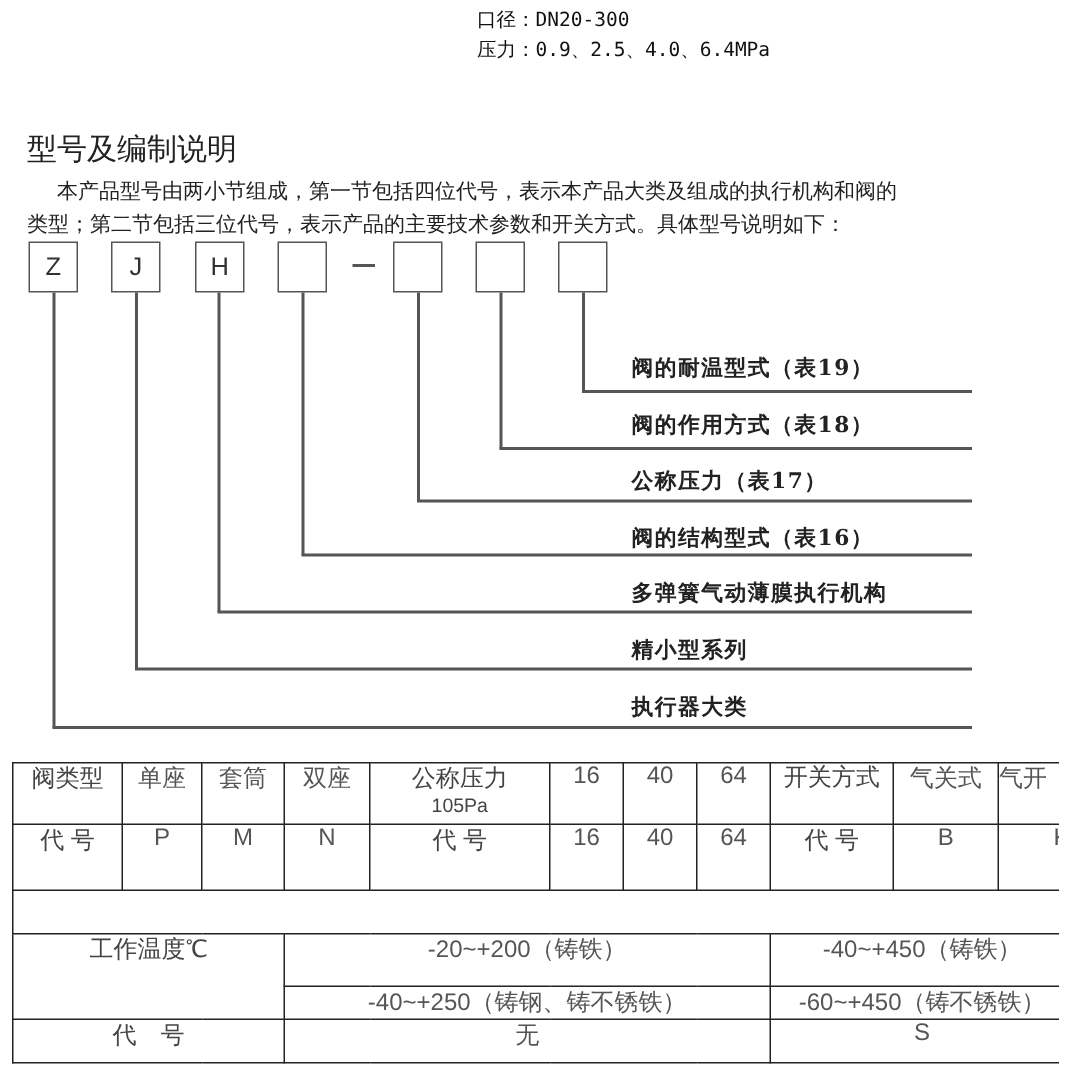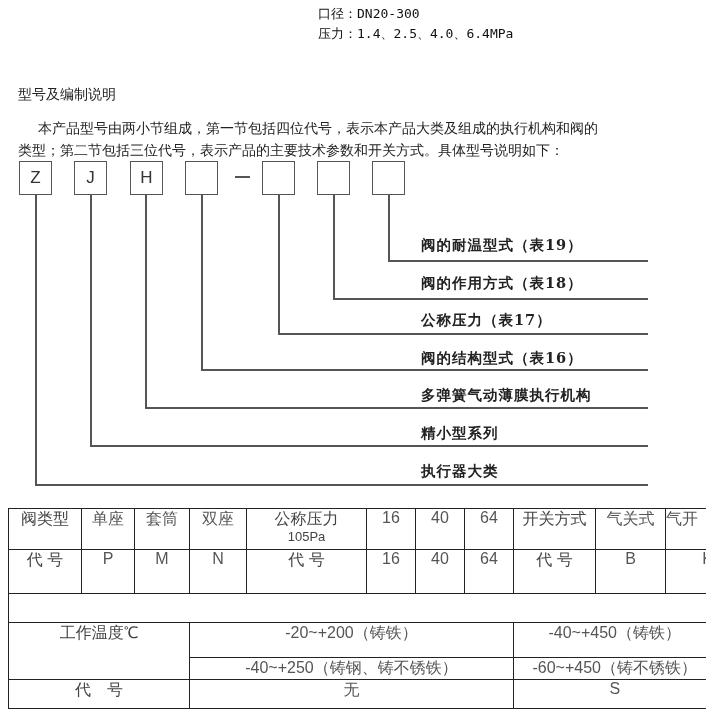--- a/index.html
+++ b/index.html
@@ -1,19 +1,19 @@
 <!DOCTYPE html>
 <html><head>
 <meta charset="utf-8">
 <style>
   html, body { margin: 0; padding: 0; background: #ffffff; }
   body { width: 725px; height: 712px; position: relative; overflow: hidden; color: #222; font-family: "DejaVu Sans", sans-serif; }
   .specs { position: absolute; left: 318px; top: 4px; font-family: "DejaVu Sans Mono", monospace; font-size: 13px; line-height: 20px; color: #111; }
   .specs div { white-space: nowrap; }
-  .heading { position: absolute; left: 18px; top: 86px; font-size: 14px; color: #222; }
+  .heading { position: absolute; left: 18px; top: 86px; font-size: 20px; color: #222; }
   .para { position: absolute; left: 18px; top: 117px; width: 640px; font-size: 14px; line-height: 22px; color: #222; }
   .para .l1 { padding-left: 20px; white-space: nowrap; }
   .para .l2 { white-space: nowrap; }
 
   .diagram { position: absolute; left: 0; top: 0; width: 725px; height: 500px; pointer-events: none; }
   .code-box { position: absolute; top: 161px; width: 33px; height: 34px; border: 1.5px solid #555; box-sizing: border-box; background: #fff; font-family: "Liberation Sans", sans-serif; font-size: 17px; color: #333; text-align: center; line-height: 31px; }
   .dash { position: absolute; left: 235px; top: 176px; width: 15px; height: 2px; background: #555; }
   .vline { position: absolute; width: 1.5px; background: #555; }
   .hline { position: absolute; height: 1.5px; background: #555; }
   .dlabel { position: absolute; left: 421px; font-family: "DejaVu Serif", serif; font-size: 14.5px; color: #222; font-weight: bold; letter-spacing: 1px; white-space: nowrap; }
@@ -22,21 +22,21 @@
   table.spec-table td { border: 1.5px solid #222; padding: 0; text-align: center; vertical-align: top; box-sizing: border-box; }
   .b { font-weight: normal; color: #444; }
   .sub { font-size: 13px; line-height: 14px; display: block; }
   .clip { position: absolute; left: 706px; top: 500px; width: 19px; height: 212px; background: #fff; }
 </style>
 </head>
 <body>
 
 <div class="specs">
   <div>口径：DN20-300</div>
-  <div>压力：1.4、2.5、4.0、6.4MPa</div>
+  <div>压力：0.9、2.5、4.0、6.4MPa</div>
 </div>
 
 <div class="heading">型号及编制说明</div>
 
 <div class="para">
   <div class="l1">本产品型号由两小节组成，第一节包括四位代号，表示本产品大类及组成的执行机构和阀的</div>
   <div class="l2">类型；第二节包括三位代号，表示产品的主要技术参数和开关方式。具体型号说明如下：</div>
 </div>
 
 <div class="diagram">

